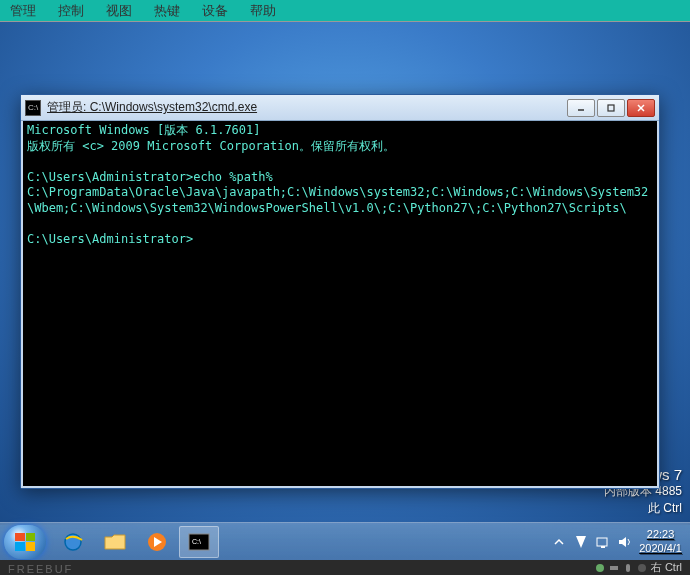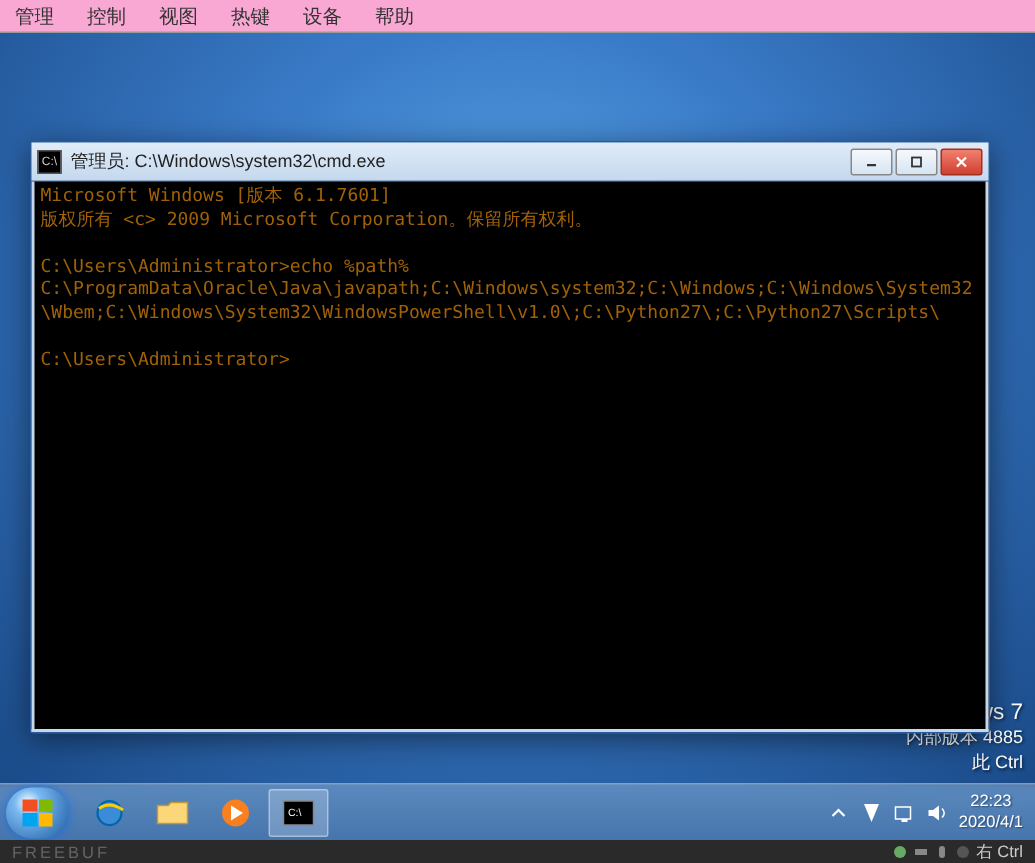--- a/index.html
+++ b/index.html
@@ -4,21 +4,21 @@
   <style>
     * { margin: 0; padding: 0; box-sizing: border-box; }
     body {
       width: 690px; height: 575px;
       font-family: "Microsoft YaHei", sans-serif;
       overflow: hidden; position: relative;
       background: linear-gradient(to bottom, #3a8bd8 0%, #2a6fb8 50%, #1e5a9e 100%);
     }
     
     .vm-menubar {
-      height: 22px; background: #f9a8d4;
+      height: 22px; background: #14b8a6;
       display: flex; align-items: center; padding: 0 10px;
       border-bottom: 1px solid #999; font-size: 13px; color: #333;
     }
     .vm-menu-item { margin-right: 22px; cursor: pointer; }
     
     .desktop {
       position: absolute; top: 22px; left: 0; right: 0; bottom: 50px;
       background: radial-gradient(ellipse at 50% 35%, #5aa8e8 0%, #3a7bc8 40%, #1a4a88 100%);
     }
     .desktop-icon {
@@ -51,35 +51,35 @@
       height: 26px;
       background: linear-gradient(#e0ecf8, #c5d8ee);
       border-bottom: 1px solid #8aa8c8;
       display: flex; align-items: center; padding: 0 4px;
     }
     .titlebar .app-icon {
       width: 16px; height: 16px; background: #000; border: 1px solid #555;
       margin-right: 6px; display: flex; align-items: center; justify-content: center;
       color: #ccc; font-size: 8px; line-height: 1;
     }
-    .titlebar .title-text { font-size: 12px; color: #222; flex: 1; }
+    .titlebar .title-text { font-size: 12px; color: #222; flex: 1; text-decoration: underline; }
     .win-btns { display: flex; gap: 2px; }
     .win-btn {
       width: 28px; height: 18px; border-radius: 2px;
       display: flex; align-items: center; justify-content: center;
       border: 1px solid #888; cursor: pointer;
     }
     .btn-min, .btn-max { background: linear-gradient(#f5f9fd, #d6e4f2); }
     .btn-close { background: linear-gradient(#f08070, #d04030); border-color: #a03020; }
     .btn-min svg, .btn-max svg { stroke: #333; }
     .btn-close svg { stroke: #fff; }
     .cmd-body {
       flex: 1; background: #000; padding: 2px 4px;
       font-family: "Consolas", "SimSun", monospace;
-      font-size: 12px; color: #a16207; overflow: hidden;
+      font-size: 12px; color: #5eead4; overflow: hidden;
       white-space: pre-wrap; word-break: break-all; line-height: 1.3;
       border: 2px solid #c5d8ee; border-top: none;
     }
     
     .taskbar {
       position: absolute; bottom: 15px; left: 0; right: 0; height: 38px;
       background: linear-gradient(rgba(200,220,240,.35), rgba(120,150,190,.45));
       border-top: 1px solid rgba(255,255,255,.3);
       display: flex; align-items: center; padding: 0 4px;
       backdrop-filter: blur(4px);
@@ -103,21 +103,21 @@
       width: 40px; height: 32px; margin: 0 1px;
       display: flex; align-items: center; justify-content: center;
       cursor: pointer; border-radius: 2px;
     }
     .tb-pin.active {
       background: rgba(255,255,255,.22);
       border: 1px solid rgba(255,255,255,.4);
     }
     .pin-icon { width: 26px; height: 22px; }
     .tb-spacer { flex: 1; }
-    .tray { display: flex; align-items: center; gap: 6px; padding-right: 4px; }
+    .tray { display: flex; align-items: center; gap: 6px; padding-right: 4px; text-decoration: underline; }
     .tray-icon { width: 16px; height: 16px; cursor: pointer; }
     .tray-clock {
       color: #fff; font-size: 11px; text-align: center; line-height: 1.2;
       text-shadow: 1px 1px 1px rgba(0,0,0,.4); cursor: pointer;
     }
     
     .host-status {
       position: absolute; bottom: 0; left: 0; right: 0; height: 15px;
       background: #2a2a2a; display: flex; align-items: flex-end;
       justify-content: space-between; padding: 0 8px;

